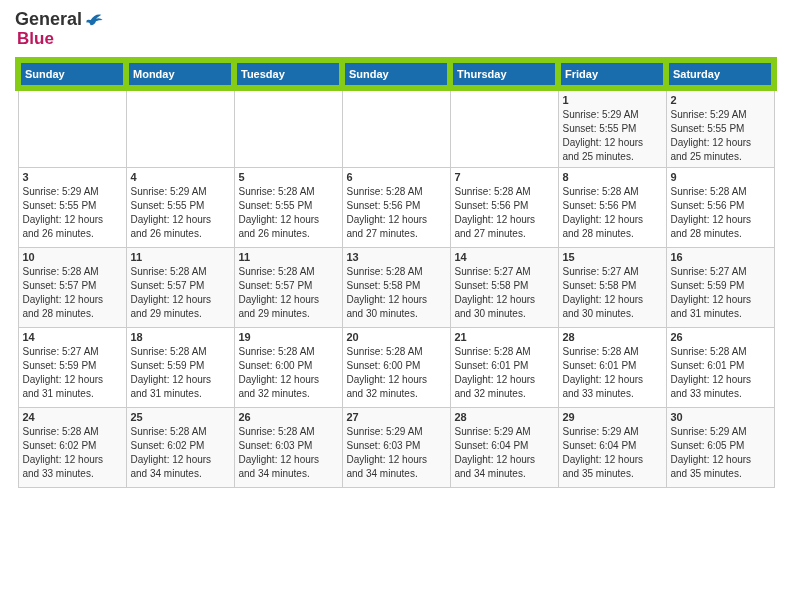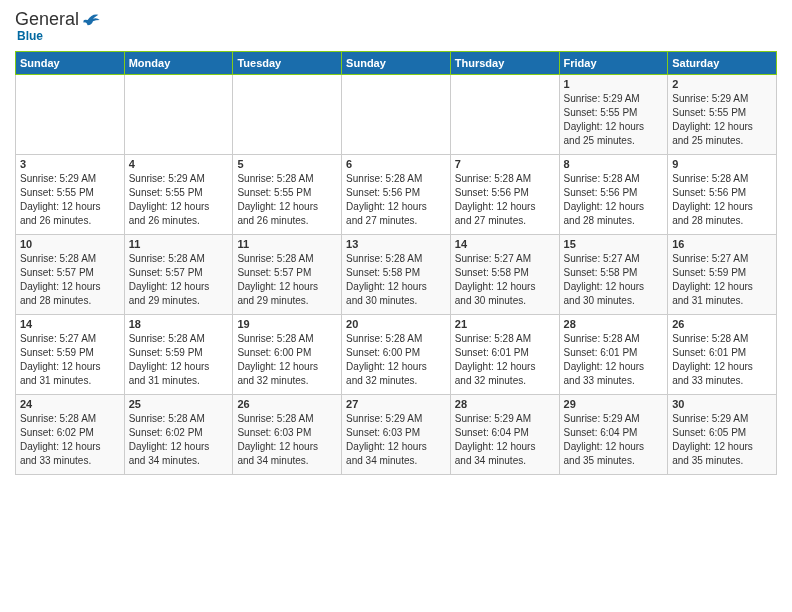--- a/index.html
+++ b/index.html
@@ -42,21 +42,21 @@
       border-collapse: collapse;
       table-layout: fixed;
     }
     thead tr th {
       background-color: #1a6dac;
       color: #fff;
       font-size: 11px;
       font-weight: bold;
       padding: 5px 4px;
       text-align: left;
-      border: 1px solid #84cc16;
+      border: 6px solid #84cc16;
     }
     tbody tr td {
       vertical-align: top;
       font-size: 9px;
       color: #333;
       border: 1px solid #ccc;
       padding: 3px 4px;
       height: 80px;
       background: #fff;
     }
@@ -82,26 +82,26 @@
     }
   </style>
 </head>
 <body>
 
 <div class="page">
   <div class="header">
     <div class="logo">
   <div style="line-height:1.1;">
     <div style="display:flex;align-items:center;gap:2px;">
-      <div style="font-size:18px;font-weight:normal;color:#333;">General</div>
+      <div style="font-size:18px;font-weight:bold;color:#333;">General</div>
       <svg width="20" height="20" viewBox="0 0 30 24" fill="#1a6dac">
         <path d="M10 12 Q16 2 26 4 Q20 8 18 10 Q24 8 28 12 Q22 12 18 14 Q16 20 10 20 Q8 14 4 16 Q2 10 10 12Z"></path>
       </svg>
     </div>
-    <div style="font-size:12px;font-weight:bold;color:#0369a1;margin-left:2px;">Blue</div>
+    <div style="font-size:17px;font-weight:bold;color:#be185d;margin-left:2px;">Blue</div>
   </div>
 </div>
     <div class="title-block">
       <div class="month-title"></div>
       <div class="subtitle"></div>
     </div>
   </div>
 
   <table>
     <thead>

